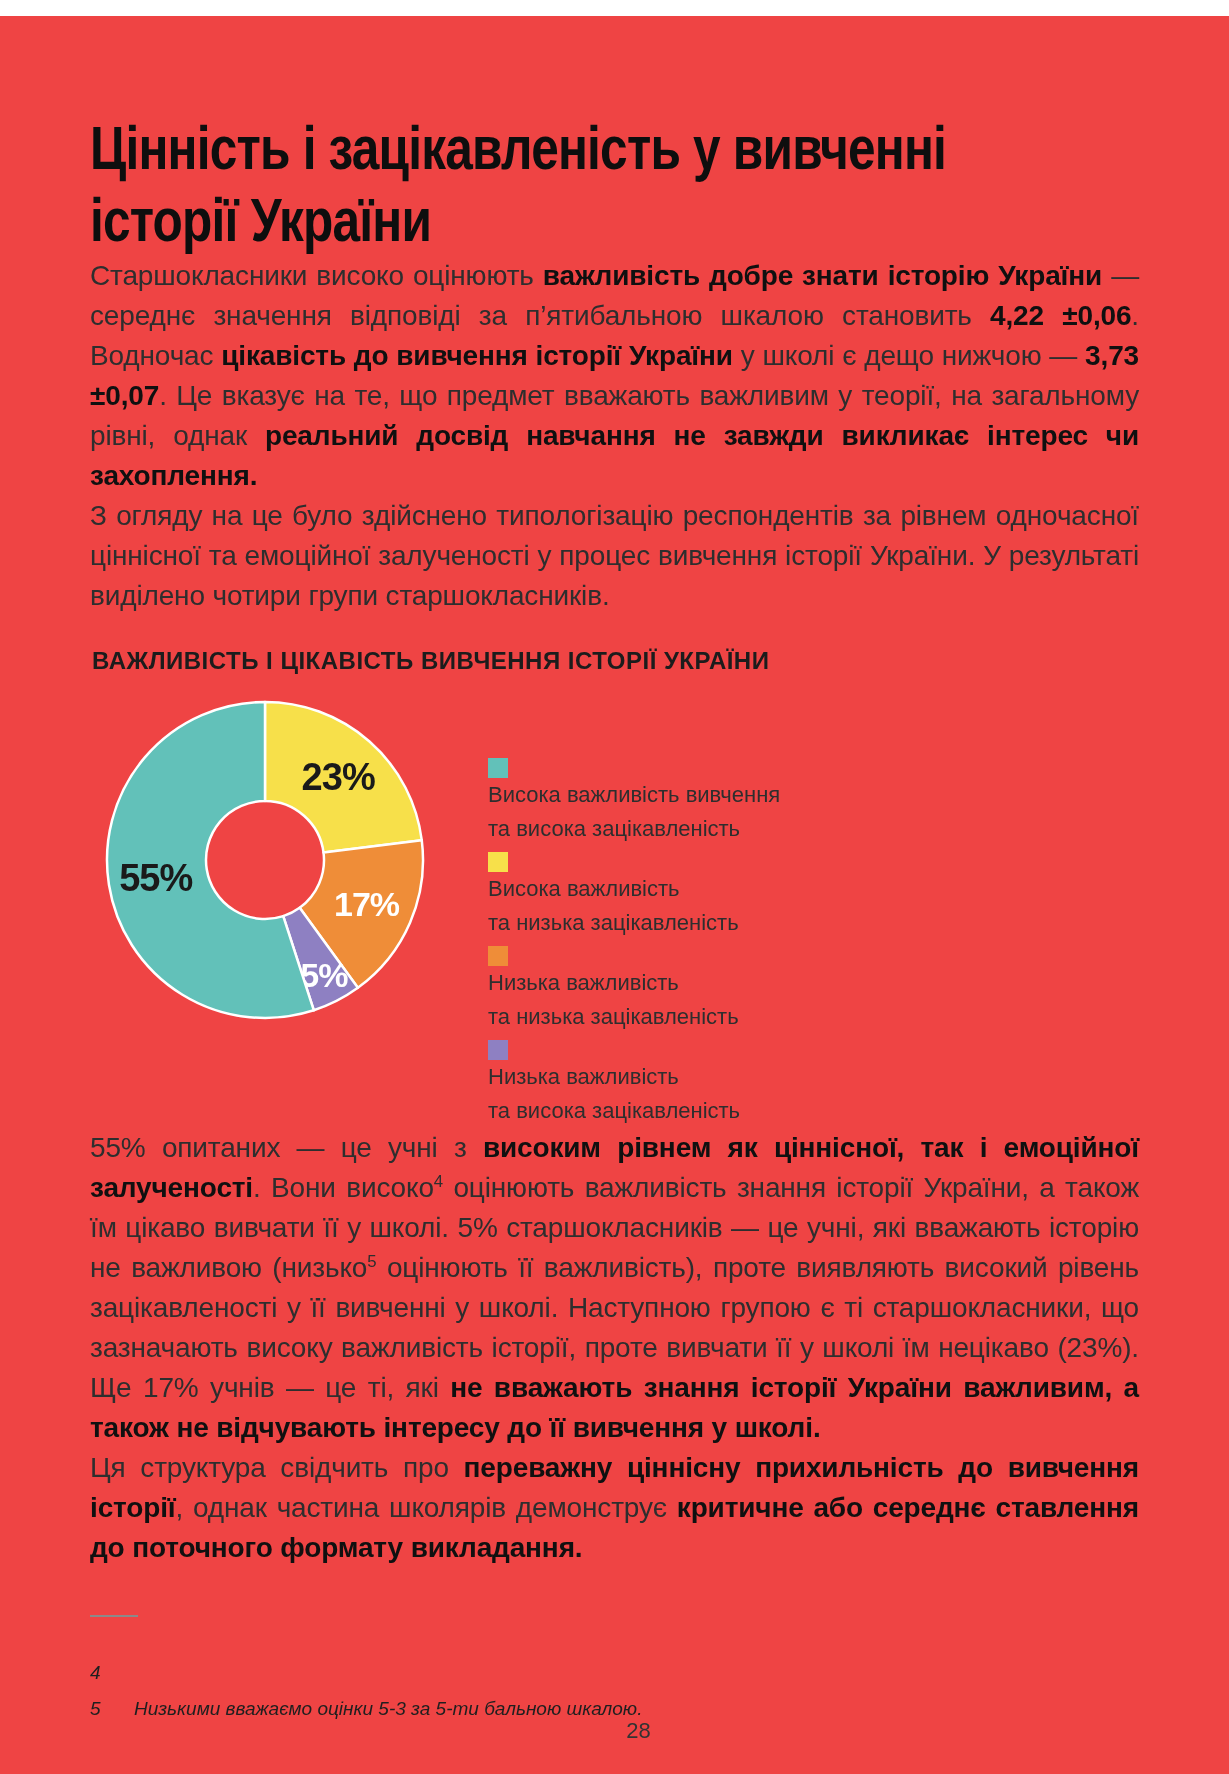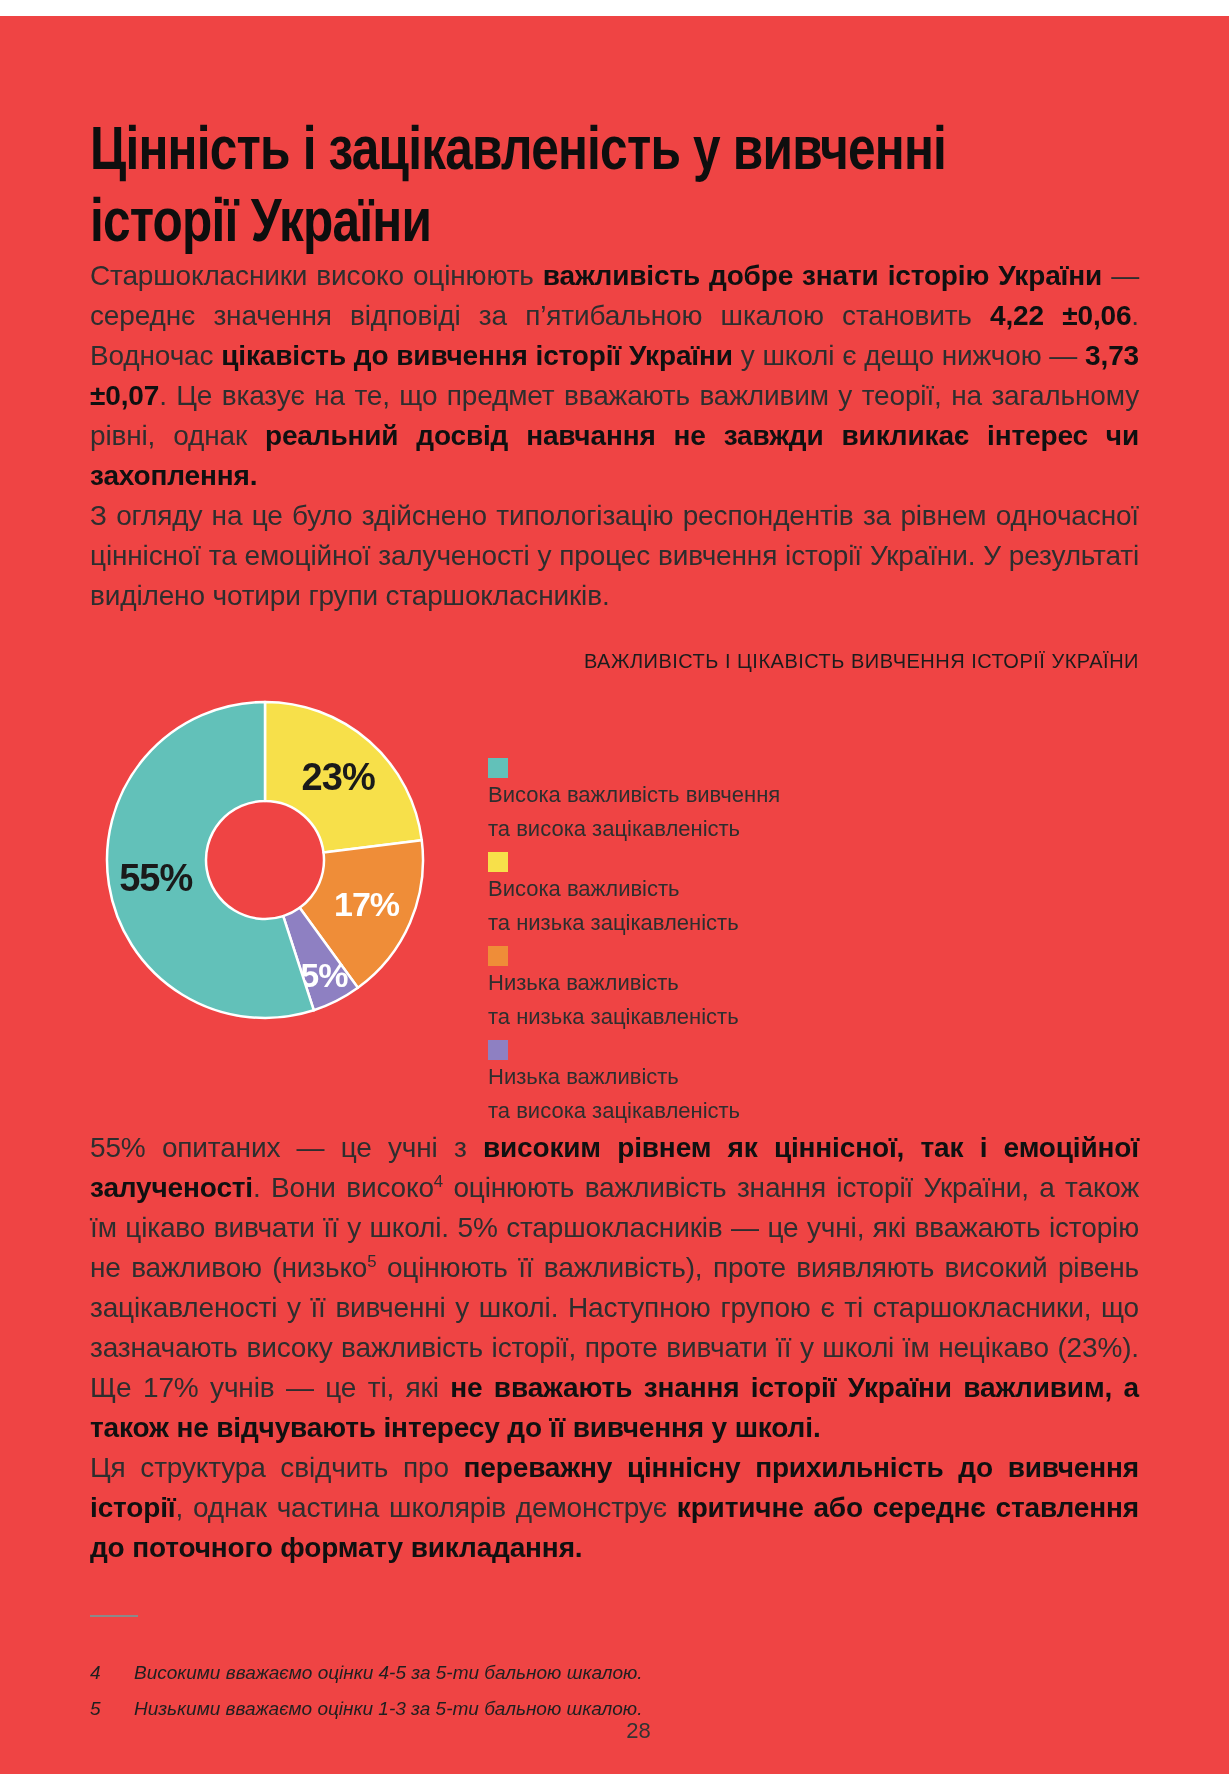--- a/index.html
+++ b/index.html
@@ -21,22 +21,22 @@
   p.body { font-size:28px; line-height:40px; text-align:justify;
     letter-spacing:-0.15px; margin:0; }
   p.body b { font-weight:700; color:#101010; }
   p.body sup { font-size:0.6em; line-height:0; vertical-align:super; }
   .p1 { margin-top:64px; }
   .p2 { margin-top:38px; }
   .p3 { margin-top:56px; }
   .p4 { margin-top:18px; }
 
   .chart-heading {
-    margin-top:30px; margin-left:2px; font-size:20px; line-height:30px;
-    font-weight:400; letter-spacing:0.5px; color:#1c1c1c;text-align:right;
+    margin-top:30px; margin-left:2px; font-size:24px; line-height:30px;
+    font-weight:700; letter-spacing:0.5px; color:#1c1c1c;
   }
   .chart-row { margin-top:24px; display:flex; align-items:flex-start; padding-left:15px; }
   .donut-wrap { width:320px; height:320px; flex:0 0 auto; }
   .donut-label { font-weight:700; letter-spacing:-1px; }
 
   .legend { margin-left:63px; margin-top:54px; }
   .legend-item { display:flex; align-items:flex-start; margin-bottom:2px;flex-direction:column; }
   .legend-item:last-child { margin-bottom:0; }
   .legend-swatch { width:20px; height:20px; margin:4px 10px 0 0; flex:0 0 auto; }
   .legend-text { font-size:22px; line-height:34px; color:#2e2e2e; }
@@ -114,23 +114,22 @@
 
     <p class="body p3"><span>55% опитаних — це учні з </span><b>високим рівнем як ціннісної, так і емоційної залученості</b><span>. Вони високо</span><sup>4</sup><span> оцінюють важливість знання історії України, а також їм цікаво вивчати її у школі. 5% старшокласників — це учні, які вважають історію не важливою (низько</span><sup>5</sup><span> оцінюють її важливість), проте виявляють високий рівень зацікавленості у її вивченні у школі. Наступною групою є ті старшокласники, що зазначають високу важливість історії, проте вивчати її у школі їм нецікаво (23%). Ще 17% учнів — це ті, які </span><b>не вважають знання історії України важливим, а також не відчувають інтересу до її вивчення у школі.</b></p>
 
     <p class="body p4"><span>Ця структура свідчить про </span><b>переважну ціннісну прихильність до вивчення історії</b><span>, однак частина школярів демонструє </span><b>критичне або середнє ставлення до поточного формату викладання.</b></p>
 
     <div class="fn-divider"></div>
 
     <div class="footnotes">
       <div class="fn-row">
         <span class="fn-num">4</span>
-        <span>Високими вважаємо оцінки 4-5 за 5-ти бальною шкалою.</span>
       </div>
       <div class="fn-row">
         <span class="fn-num">5</span>
-        <span>Низькими вважаємо оцінки 1-3 за 5-ти бальною шкалою.</span>
+        <span>Низькими вважаємо оцінки 5-3 за 5-ти бальною шкалою.</span>
       </div>
     </div>
   </div>
 
   <div class="page-number">28</div>
 </div>
 
 </body></html>

